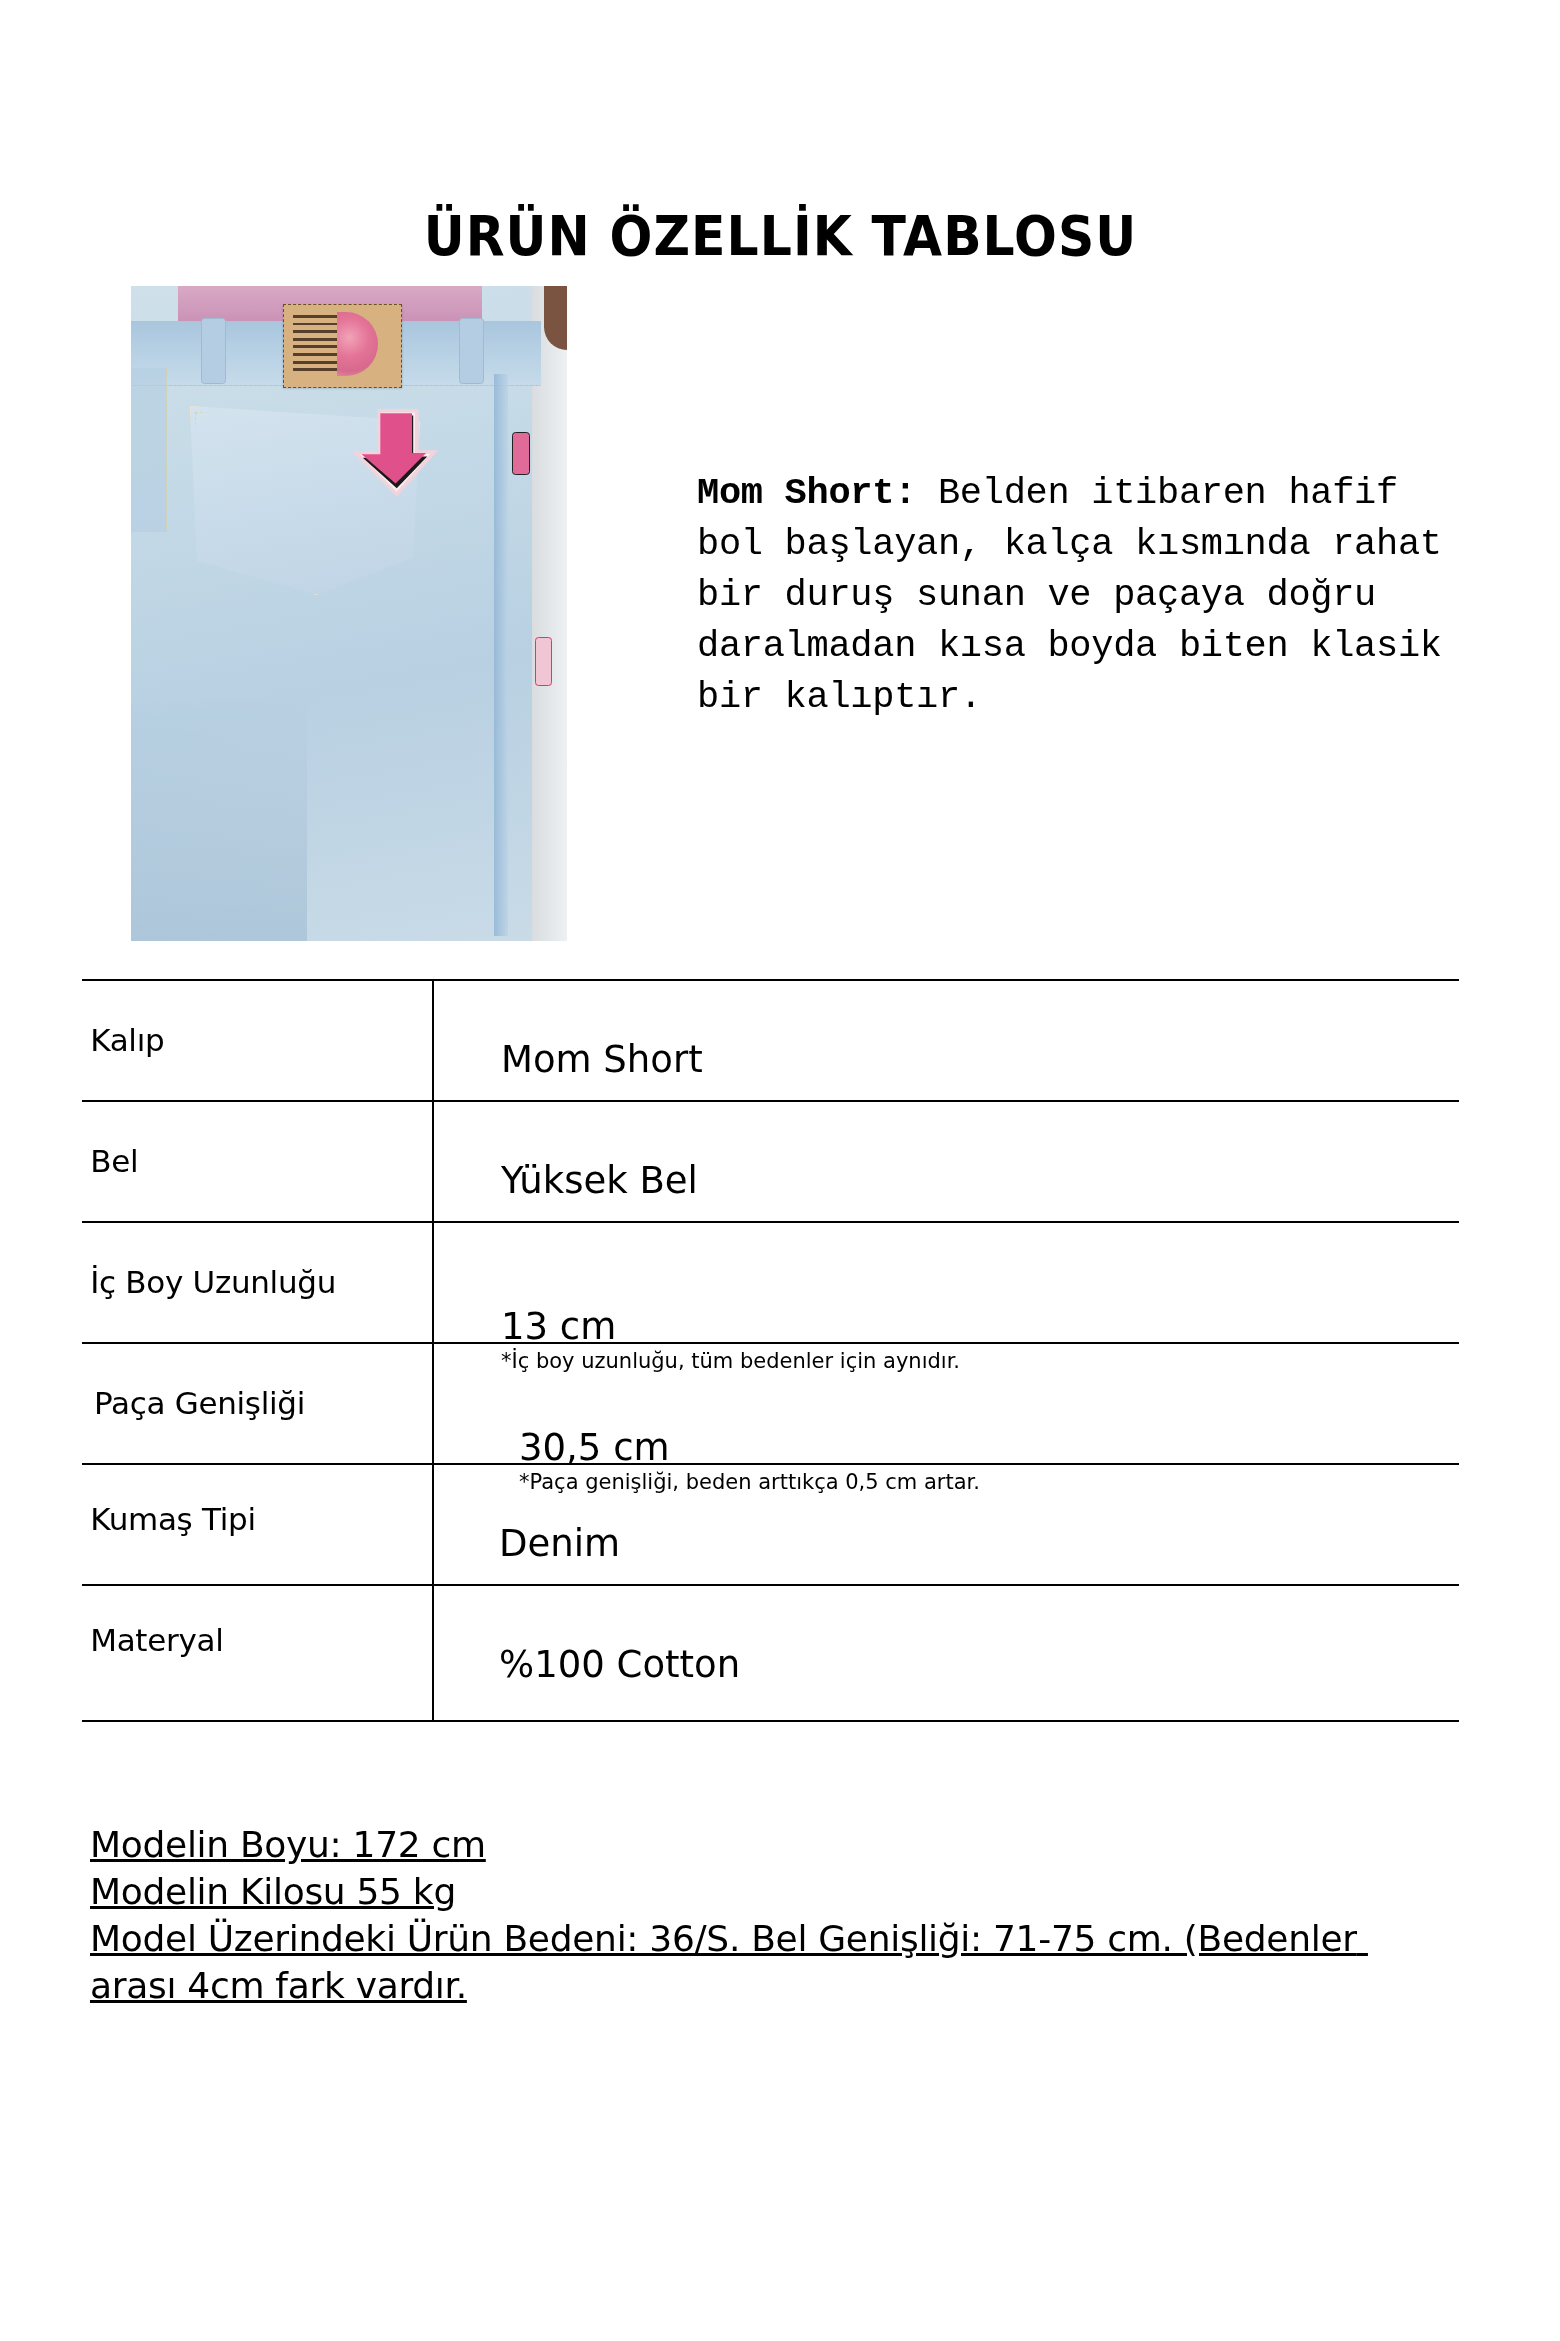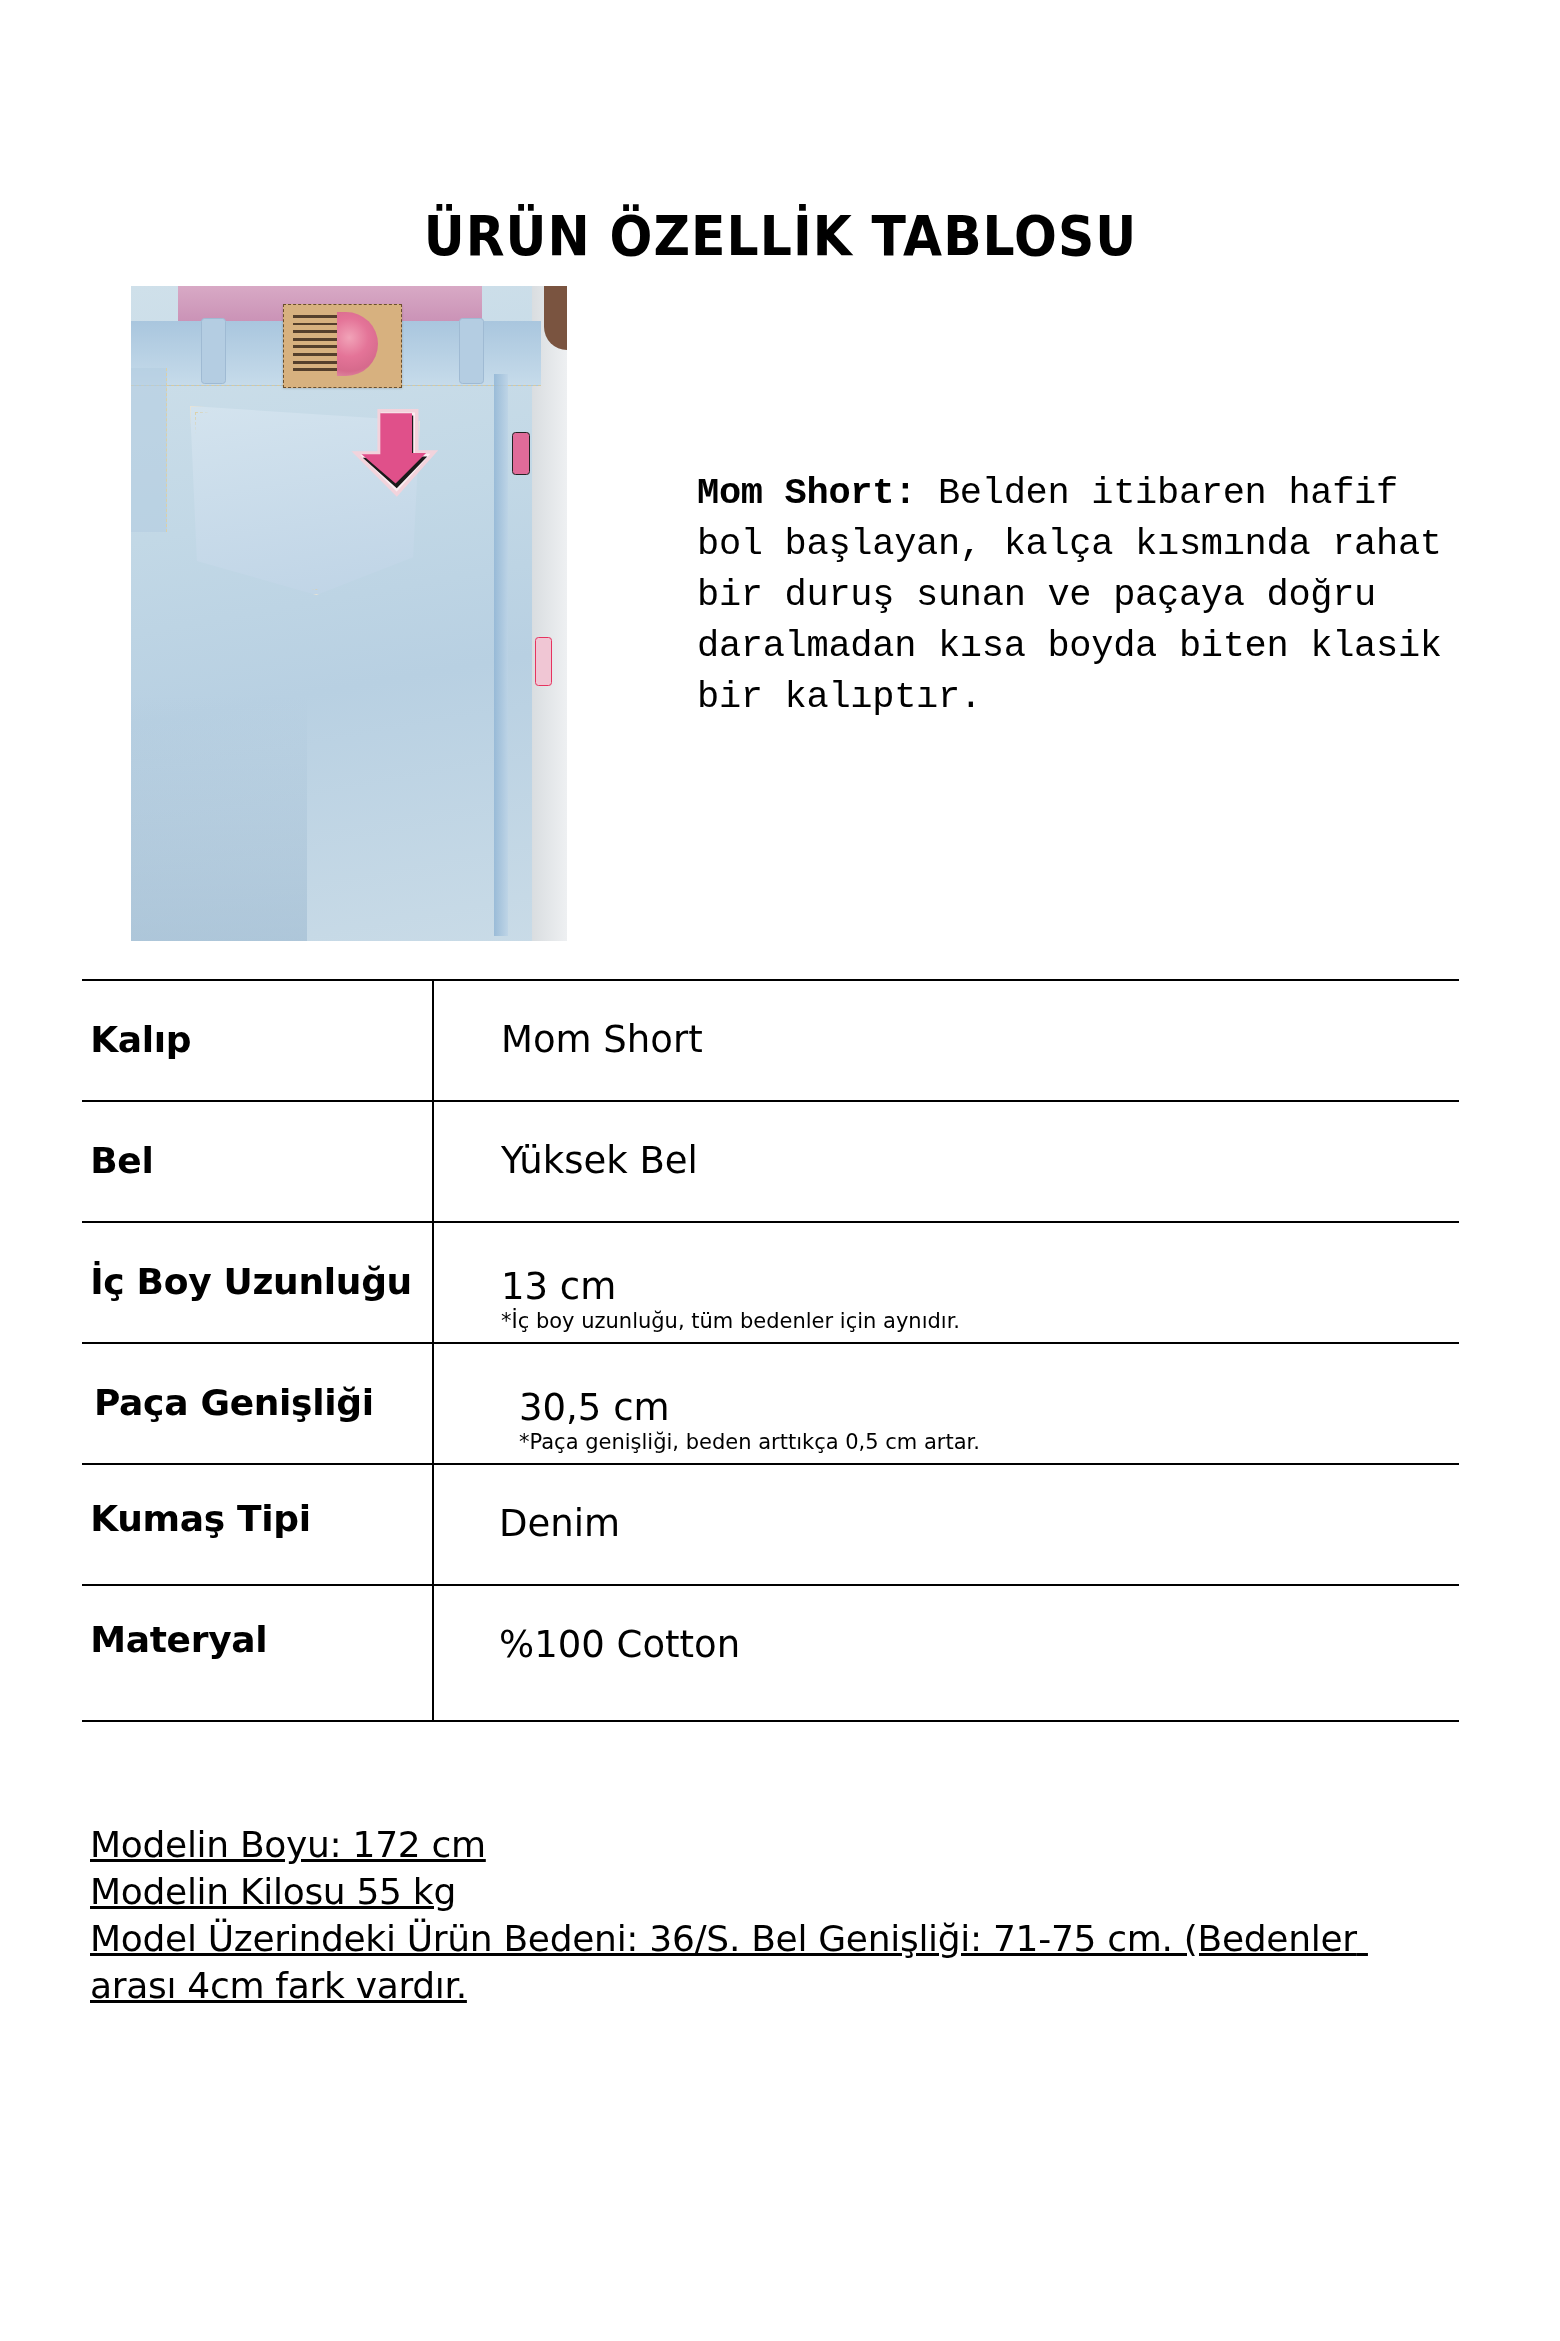--- a/index.html
+++ b/index.html
@@ -150,39 +150,40 @@
       background: #000;
     }
     .spec-label {
       position: absolute;
       left: 8.2px;
       top: 0;
       height: 117px;
       display: flex;
       align-items: center;
       font-family: "DejaVu Sans", sans-serif;
-      font-weight: bold;
-      font-size: 36px;
+      font-weight: normal;
+      font-size: 31px;
       letter-spacing: -0.3px;
     }
     .spec-label.shift-left { left: 12px; }
     .spec-value {
       position: absolute;
       left: 419px;
       top: 0;
       height: 117px;
       display: flex;
       flex-direction: column;
       justify-content: center;
       font-family: "DejaVu Sans", sans-serif;
     }
     .spec-value .main {
       font-size: 37px;
       line-height: 44px;
       font-weight: normal;
+      margin-top: 40px;
     }
     .spec-value .note {
       font-size: 21px;
       line-height: 26px;
       margin-top: -1.2px;
     }
     .spec-value.with-note { justify-content: flex-start; padding-top: 42px; }
 
     
     .model-info {

